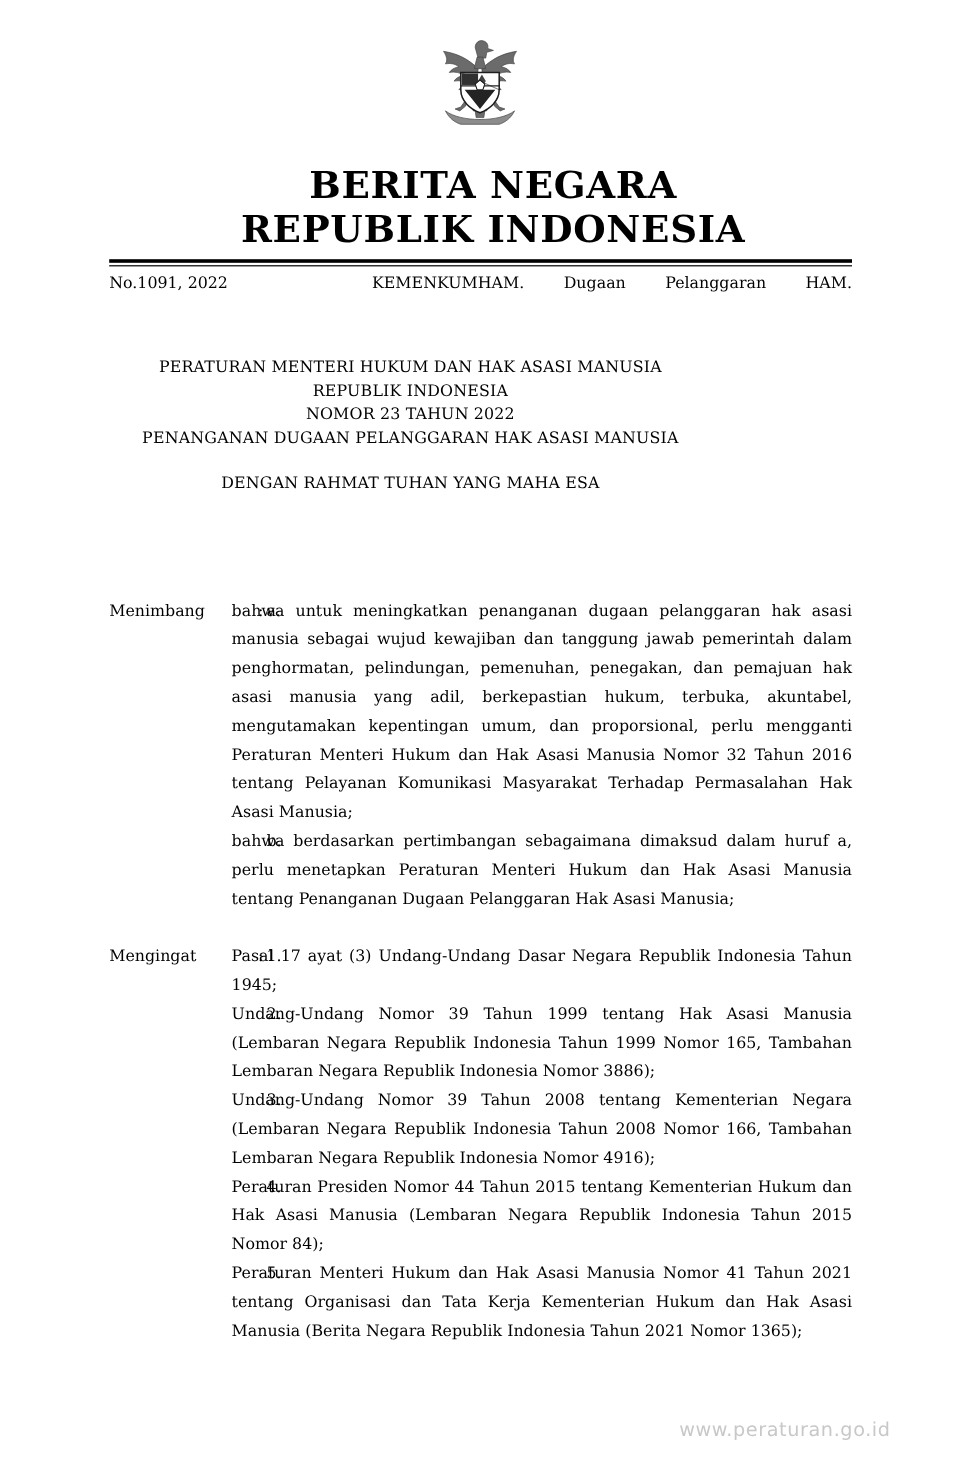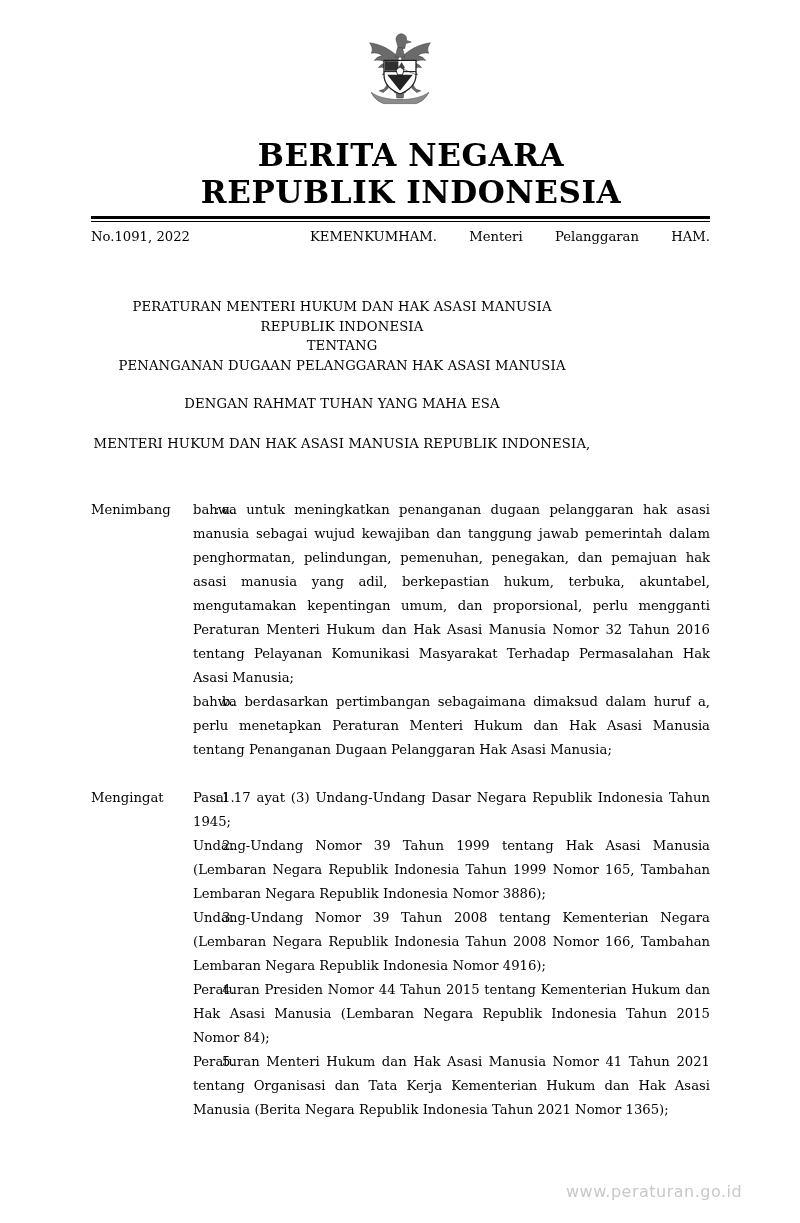--- a/index.html
+++ b/index.html
@@ -222,33 +222,32 @@
     <div class="masthead-line">BERITA NEGARA</div>
     <div class="masthead-line">REPUBLIK INDONESIA</div>
   </div>
 
   <div class="rule-thick"></div>
   <div class="rule-thin"></div>
 
   <div class="idrow">
     <div class="no">No.1091, 2022</div>
     <div class="subject">
-      <span class="just">KEMENKUMHAM. Menteri Pelanggaran HAM.</span>
+      <span class="just">KEMENKUMHAM. Dugaan Pelanggaran HAM.</span>
     </div>
   </div>
 
   <div class="titleblock">
     <div class="tline">PERATURAN MENTERI HUKUM DAN HAK ASASI MANUSIA</div>
     <div class="tline">REPUBLIK INDONESIA</div>
-    <div class="tline">TENTANG</div>
+    <div class="tline">NOMOR 23 TAHUN 2022</div>
     <div class="tline">PENANGANAN DUGAAN PELANGGARAN HAK ASASI MANUSIA</div>
     <div class="spacer-sm"></div>
     <div class="tline">DENGAN RAHMAT TUHAN YANG MAHA ESA</div>
     <div class="spacer-md"></div>
-    <div class="tline">MENTERI HUKUM DAN HAK ASASI MANUSIA REPUBLIK INDONESIA,</div>
   </div>
 
   <div class="body">
 
     <div class="section">
       <div class="srow">
         <span class="label">Menimbang</span>
         <span class="colon">:</span>
         <span class="marker">a.</span>
         <div class="content">bahwa untuk meningkatkan penanganan dugaan pelanggaran hak asasi manusia sebagai wujud kewajiban dan tanggung jawab pemerintah dalam penghormatan, pelindungan, pemenuhan, penegakan, dan pemajuan hak asasi manusia yang adil, berkepastian hukum, terbuka, akuntabel, mengutamakan kepentingan umum, dan proporsional, perlu mengganti Peraturan Menteri Hukum dan Hak Asasi Manusia Nomor 32 Tahun 2016 tentang Pelayanan Komunikasi Masyarakat Terhadap Permasalahan Hak Asasi Manusia;</div>

